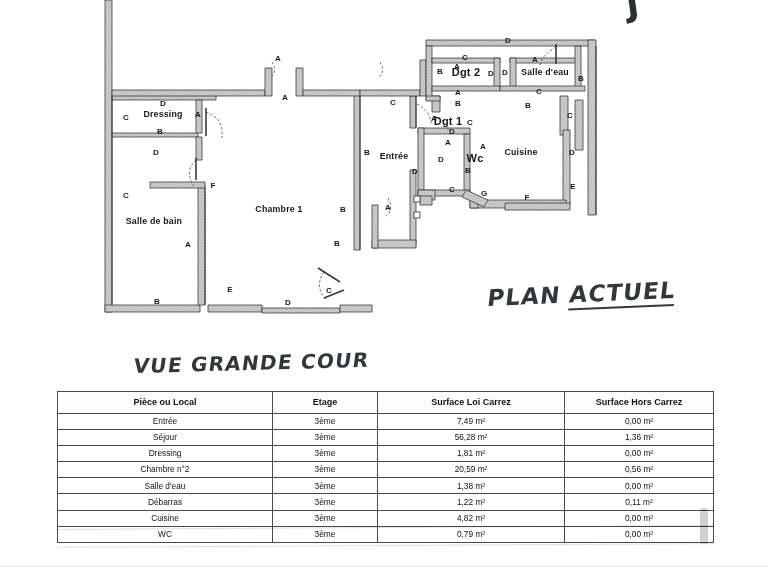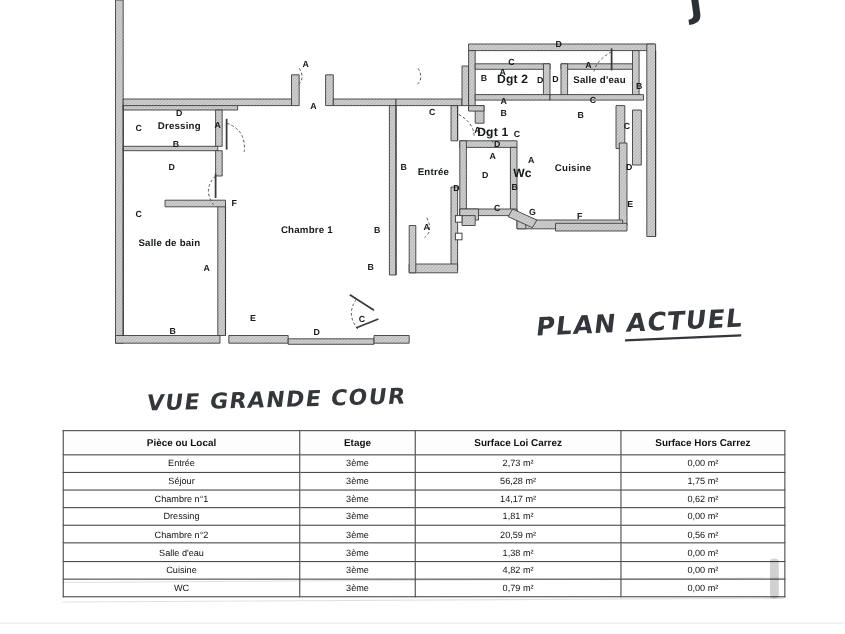--- a/index.html
+++ b/index.html
@@ -300,52 +300,52 @@
           <th>Pièce ou Local</th>
           <th>Etage</th>
           <th>Surface Loi Carrez</th>
           <th>Surface Hors Carrez</th>
         </tr>
       </thead>
       <tbody id="tbody">
           <tr>
             <td>Entrée</td>
             <td>3ème</td>
-            <td>2,73 m²</td>
+            <td>7,49 m²</td>
             <td>0,00 m²</td>
           </tr>
           <tr>
             <td>Séjour</td>
             <td>3ème</td>
             <td>56,28 m²</td>
-            <td>1,75 m²</td>
-          </tr>
-          <tr>
-            <td>Chambre n°1</td>
-            <td>3ème</td>
-            <td>14,17 m²</td>
-            <td>0,62 m²</td>
+            <td>1,36 m²</td>
           </tr>
           <tr>
             <td>Dressing</td>
             <td>3ème</td>
             <td>1,81 m²</td>
             <td>0,00 m²</td>
           </tr>
           <tr>
             <td>Chambre n°2</td>
             <td>3ème</td>
             <td>20,59 m²</td>
             <td>0,56 m²</td>
           </tr>
           <tr>
             <td>Salle d'eau</td>
             <td>3ème</td>
             <td>1,38 m²</td>
             <td>0,00 m²</td>
+          </tr>
+          <tr>
+            <td>Débarras</td>
+            <td>3ème</td>
+            <td>1,22 m²</td>
+            <td>0,11 m²</td>
           </tr>
           <tr>
             <td>Cuisine</td>
             <td>3ème</td>
             <td>4,82 m²</td>
             <td>0,00 m²</td>
           </tr>
           <tr>
             <td>WC</td>
             <td>3ème</td>

